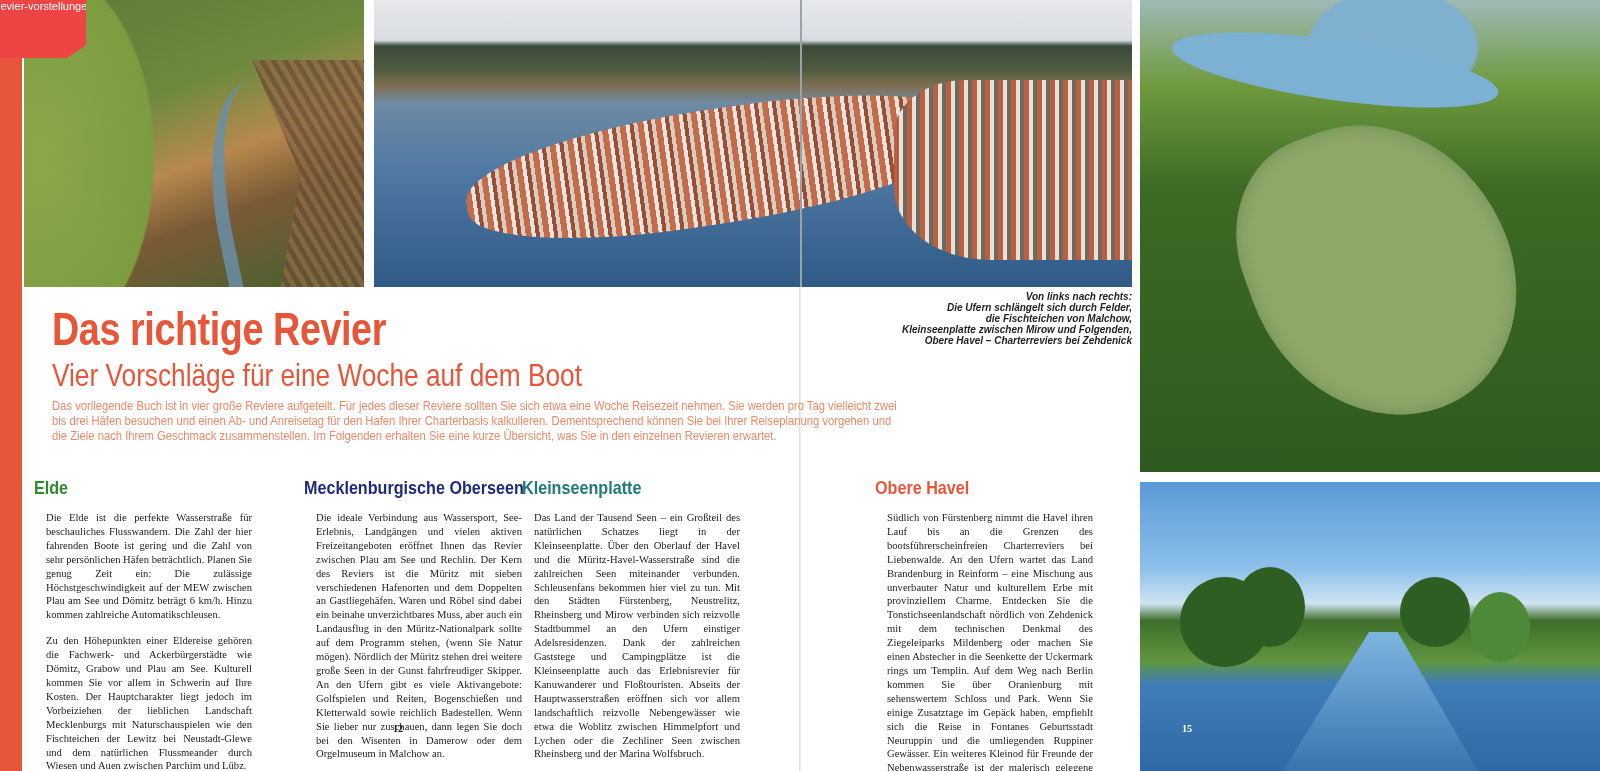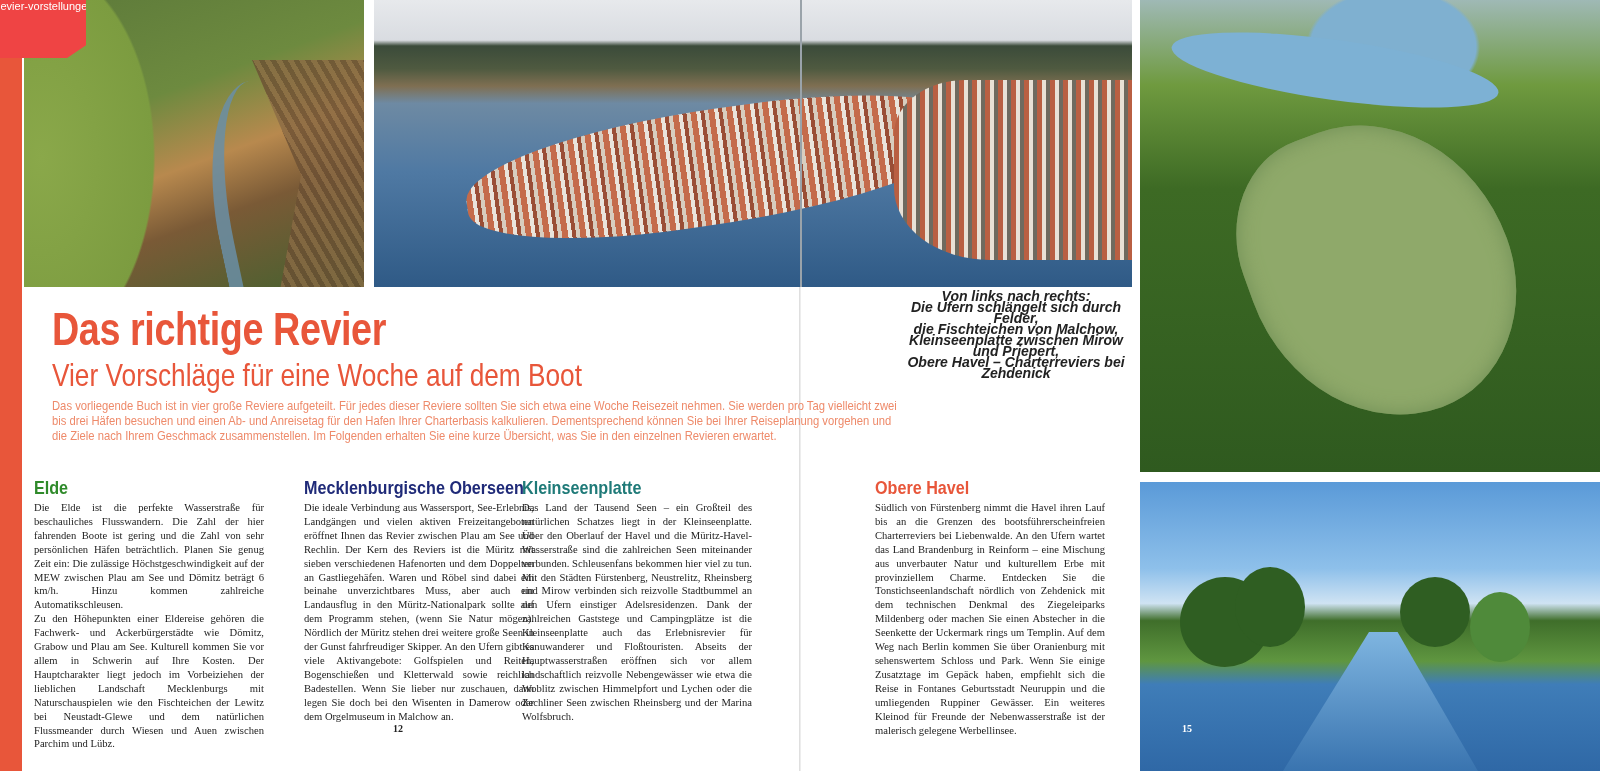--- a/index.html
+++ b/index.html
@@ -35,26 +35,26 @@
   .p4 { left:1140px; top:482px; width:460px; height:289px;
         background:linear-gradient(180deg,#5a9ad8 0%,#8ec0ea 30%,#cfe3f3 42%,#3f6e2a 48%,#5f9640 62%,#3f7db8 70%,#2f68a6 100%); }
   .p4 .water { position:absolute; left:130px; top:150px; width:220px; height:160px; background:linear-gradient(180deg,#7fb5e0,#2f6aa8); clip-path:polygon(45% 0,58% 0,100% 100%,0 100%); }
   .p4 .tree { position:absolute; border-radius:50%; background:#2f5e22; }
   
   .headline { position:absolute; left:52px; top:302px; font-family:"Liberation Sans", sans-serif; font-weight:bold; font-size:46px; color:#e8563a; letter-spacing:-0.5px; transform:scaleX(0.82); transform-origin:left; white-space:nowrap; }
   .subhead { position:absolute; left:52px; top:357px; font-family:"Liberation Sans", sans-serif; font-size:32px; color:#e8563a; transform:scaleX(0.82); transform-origin:left; white-space:nowrap; }
   .intro { position:absolute; left:52px; top:398px; width:1020px; font-family:"Liberation Sans", sans-serif; font-size:13.4px; line-height:15px; color:#ee8a6a; transform:scaleX(0.84); transform-origin:left; }
   .col { position:absolute; top:477px; width:230px; }
   .col h2 { margin:0 0 2px 0; font-family:"Liberation Sans", sans-serif; font-weight:bold; font-size:19px; transform:scaleX(0.85); transform-origin:left; white-space:nowrap; }
-  .col p { margin:0; font-size:10.6px; line-height:13.9px; color:#222; text-align:justify; hyphens:manual; }
+  .col p { margin:12px; font-size:10.6px; line-height:13.9px; color:#222; text-align:justify; hyphens:manual; }
   .c1 { left:34px; } .c1 h2 { color:#2f8a2a; }
   .c2 { left:304px; } .c2 h2 { color:#1f2a78; }
   .c3 { left:522px; } .c3 h2 { color:#1f7a78; }
   .c4 { left:875px; } .c4 h2 { color:#e8563a; }
-  .caption { position:absolute; left:900px; top:291px; width:232px; font-family:"Liberation Sans", sans-serif; font-style:italic; font-weight:bold; font-size:14px; line-height:11px; color:#222; text-align:center; }
+  .caption { position:absolute; left:900px; top:291px; width:232px; font-family:"Liberation Sans", sans-serif; font-style:italic; font-weight:bold; font-size:10px; line-height:11px; color:#222; text-align:right; }
   .pnum { position:absolute; top:723px; font-size:10px; font-weight:bold; color:#222; }
   .pn-left { left:393px; }
   .pn-right { left:1182px; color:#fff; }
 </style>
 </head>
 <body>
 
 <div class="spread">
   <div class="page-left"></div>
   <div class="page-right"></div>
@@ -86,21 +86,21 @@
     <div class="tree" style="left:95px;top:85px;width:70px;height:80px;"></div>
     <div class="tree" style="left:260px;top:95px;width:70px;height:70px;"></div>
     <div class="tree" style="left:330px;top:110px;width:60px;height:70px;background:#4f8a3a;"></div>
     <div class="water"></div>
   </div>
 
   <div class="caption">
     <div>Von links nach rechts:</div>
     <div>Die Ufern schlängelt sich durch Felder,</div>
     <div>die Fischteichen von Malchow,</div>
-    <div>Kleinseenplatte zwischen Mirow und Priepert,</div>
+    <div>Kleinseenplatte zwischen Mirow und Folgenden,</div>
     <div>Obere Havel – Charterreviers bei Zehdenick</div>
   </div>
 
   <div class="headline">Das richtige Revier</div>
   <div class="subhead">Vier Vorschläge für eine Woche auf dem Boot</div>
   <div class="intro">Das vorliegende Buch ist in vier große Reviere aufgeteilt. Für jedes dieser Reviere sollten Sie sich etwa eine Woche Reisezeit nehmen. Sie werden pro Tag vielleicht zwei bis drei Häfen besuchen und einen Ab- und Anreisetag für den Hafen Ihrer Charterbasis kalkulieren. Dementsprechend können Sie bei Ihrer Reiseplanung vorgehen und die Ziele nach Ihrem Geschmack zusammenstellen. Im Folgenden erhalten Sie eine kurze Übersicht, was Sie in den einzelnen Revieren erwartet.</div>
 
   <div class="col c1">
     <h2>Elde</h2>
     <p>Die Elde ist die perfekte Wasserstraße für beschauliches Flusswandern. Die Zahl der hier fahrenden Boote ist gering und die Zahl von sehr persönlichen Häfen beträchtlich. Planen Sie genug Zeit ein: Die zulässige Höchstgeschwindigkeit auf der MEW zwischen Plau am See und Dömitz beträgt 6 km/h. Hinzu kommen zahlreiche Automatikschleusen.</p>

